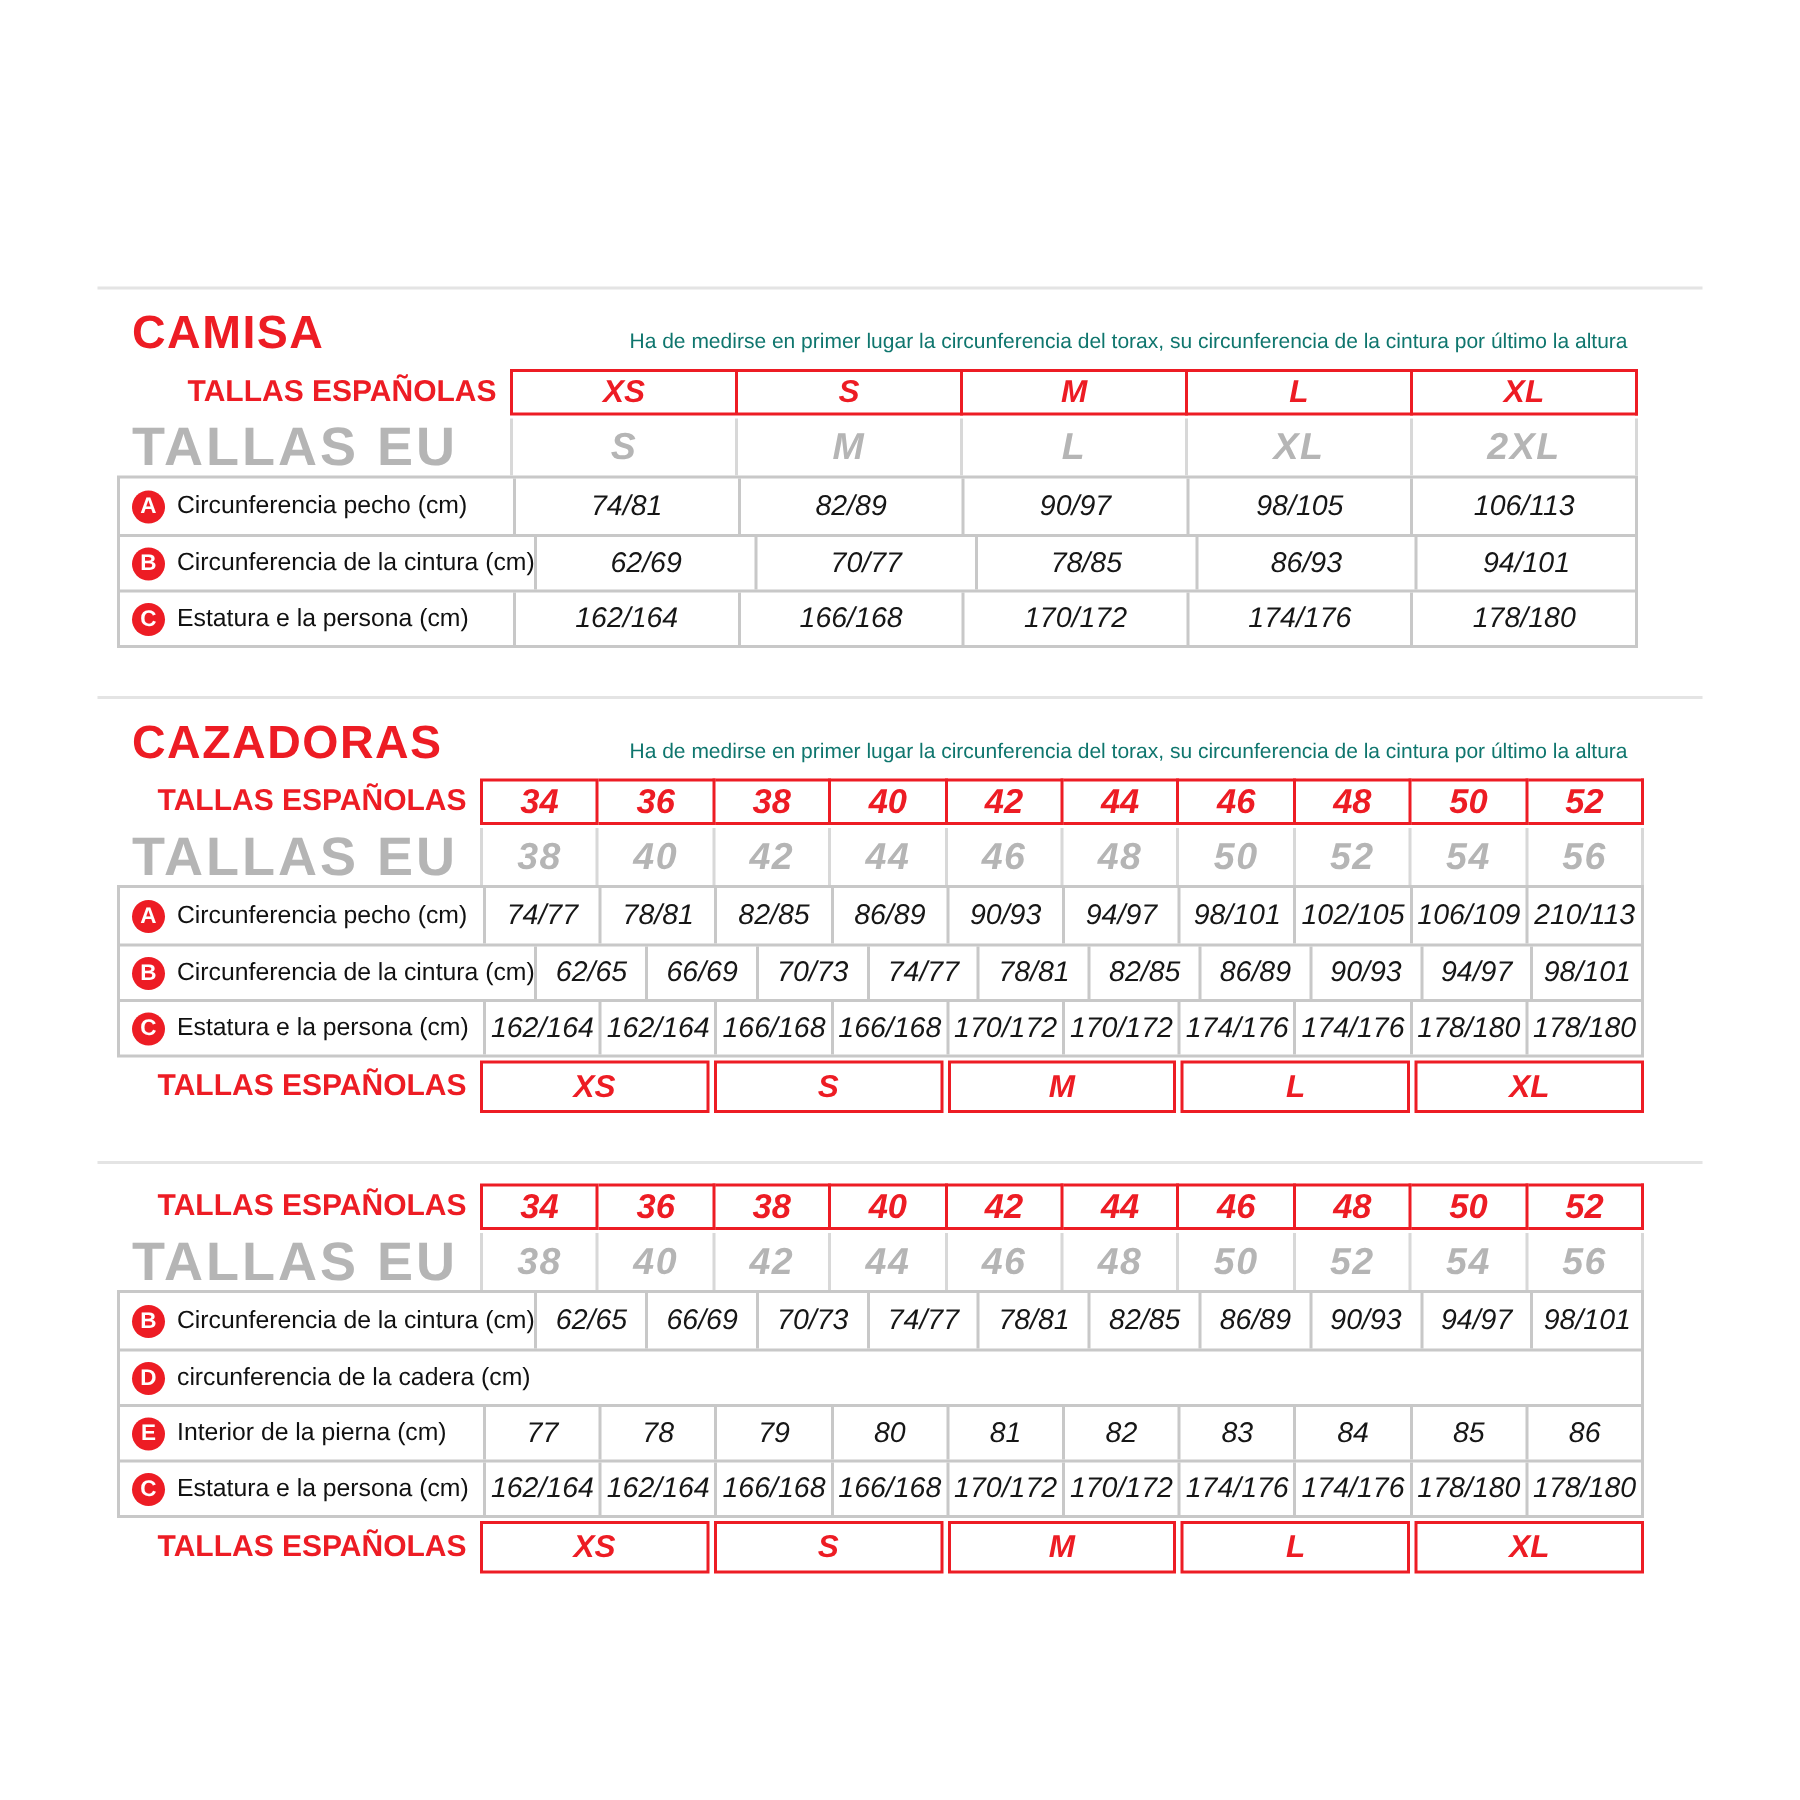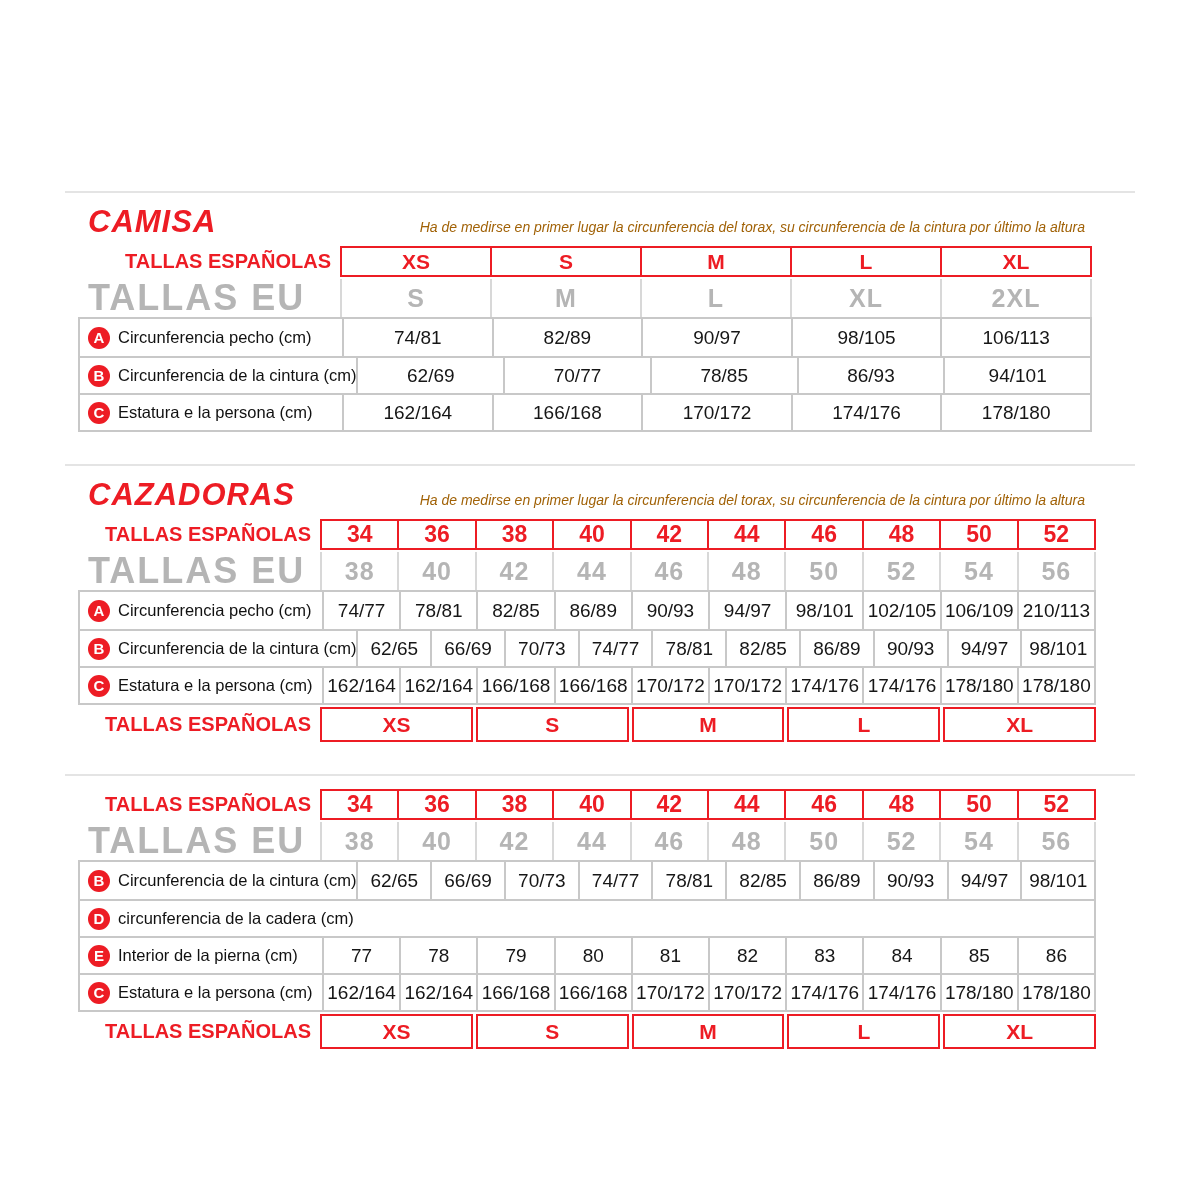--- a/index.html
+++ b/index.html
@@ -15,32 +15,32 @@
   body{
     width:1200px;height:1200px;overflow:hidden;
     font-family:"Liberation Sans","DejaVu Sans",sans-serif;
     padding-top:191px;
   }
   .content{width:1070px;margin-left:65px;}
   .sec + .sec{margin-top:32px;}
   .divider{height:2px;background:var(--divider);margin-bottom:13px;}
   .sec-header{
     display:flex;justify-content:space-between;align-items:baseline;
-    padding-left:23px;padding-right:50px;margin-bottom:8px;font-style:italic;
+    padding-left:23px;padding-right:50px;margin-bottom:8px;
   }
   .sec-title{
     font-size:31px;font-weight:bold;color:var(--red);
     letter-spacing:1px;line-height:32px;white-space:nowrap;
   }
-  .sec-subtitle{font-size:14px;color:#a16207;white-space:nowrap;}
+  .sec-subtitle{font-size:14px;color:#0f766e;white-space:nowrap;}
 
   
   .trow{display:flex;margin-left:13px;width:var(--rows-w);}
   .label-cell{flex:0 0 var(--label-w);display:flex;align-items:center;}
-  .vals{flex:1;display:flex;}
+  .vals{flex:1;display:flex;font-style:italic;}
   .vals .cell{
     flex:1 1 0;display:flex;align-items:center;justify-content:center;
     white-space:nowrap;
   }
   .cols5{--label-w:262px;--rows-w:1014px;}
   .cols10{--label-w:242px;--rows-w:1018px;}
 
   
   .red-row{height:31px;margin-bottom:2px;}
   .red-label{

